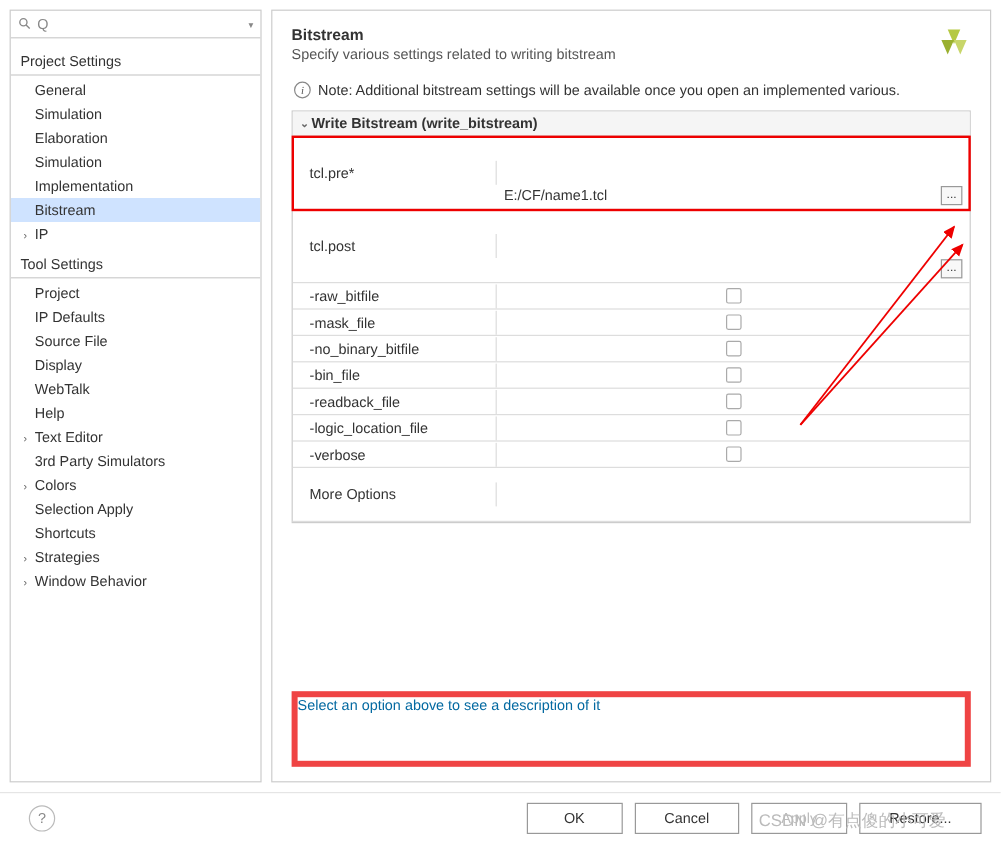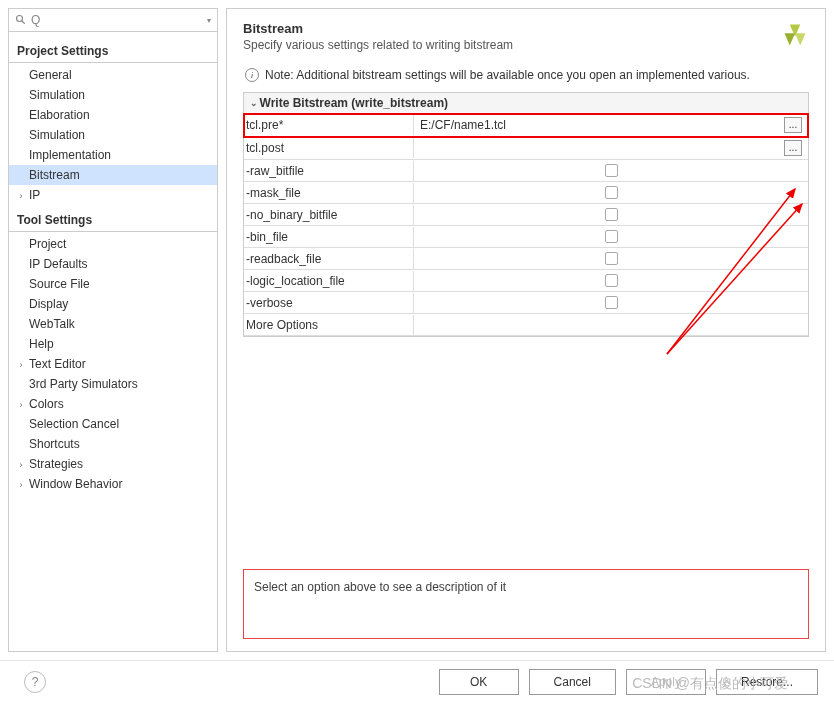--- a/index.html
+++ b/index.html
@@ -36,21 +36,21 @@
 .search-icon {
   width: 12px; height: 12px;
   display: inline-flex;
 }
 .nav-area {
   overflow-y: auto;
   flex: 1;
   padding-top: 4px;
 }
 .section-header {
-  font-weight: bold;
+  font-weight: normal;
   padding: 4px 8px;
   border-bottom: 1px solid #ccc;
   margin-bottom: 2px;
   margin-top: 4px;
 }
 .nav-item {
   padding: 3px 6px 3px 20px;
   display: flex;
   align-items: flex-end;
   gap: 2px;
@@ -138,29 +138,30 @@
   align-items: center;
 }
 .prop-row.highlighted {
   outline: 2px solid #e00;
   outline-offset: -1px;
   position: relative;
   z-index: 2;
 }
 .prop-name {
   width: 170px;
-  padding: 3px 6px 3px 2px;
+  padding: 3px 6px 3px 14px;
   border-right: 1px solid #ddd;
 }
 .prop-value {
   flex: 1;
   padding: 3px 6px;
   display: flex;
   align-items: center;
   justify-content: space-between;
+  margin-top: 38px;
 }
 .prop-checkbox-cell {
   flex: 1;
   display: flex;
   justify-content: center;
   align-items: center;
   padding: 3px;
 }
 .browse-btn {
   width: 18px;
@@ -176,23 +177,22 @@
   justify-content: center;
 }
 .checkbox {
   width: 13px;
   height: 13px;
   border: 1px solid #aaa;
   border-radius: 2px;
 }
 .description-box {
   margin-top: auto;
-  border: 1px solid #ef4444;
-  padding: 10px;
-  color: #404040;
+  border: 5px solid #ef4444;
+  color: #0369a1;
   height: 70px;
 }
 .button-row {
   display: flex;
   justify-content: flex-end;
   align-items: center;
   gap: 10px;
   padding: 8px 16px;
   border-top: 1px solid #e5e5e5;
 }
@@ -303,21 +303,21 @@
           <span>Text Editor</span>
         </div>
       <div class="nav-item">
           <span>3rd Party Simulators</span>
         </div>
       <div class="nav-item expandable">
           <span class="expand-icon">›</span>
           <span>Colors</span>
         </div>
       <div class="nav-item">
-          <span>Selection Cancel</span>
+          <span>Selection Apply</span>
         </div>
       <div class="nav-item">
           <span>Shortcuts</span>
         </div>
       <div class="nav-item expandable">
           <span class="expand-icon">›</span>
           <span>Strategies</span>
         </div>
       <div class="nav-item expandable">
           <span class="expand-icon">›</span>

